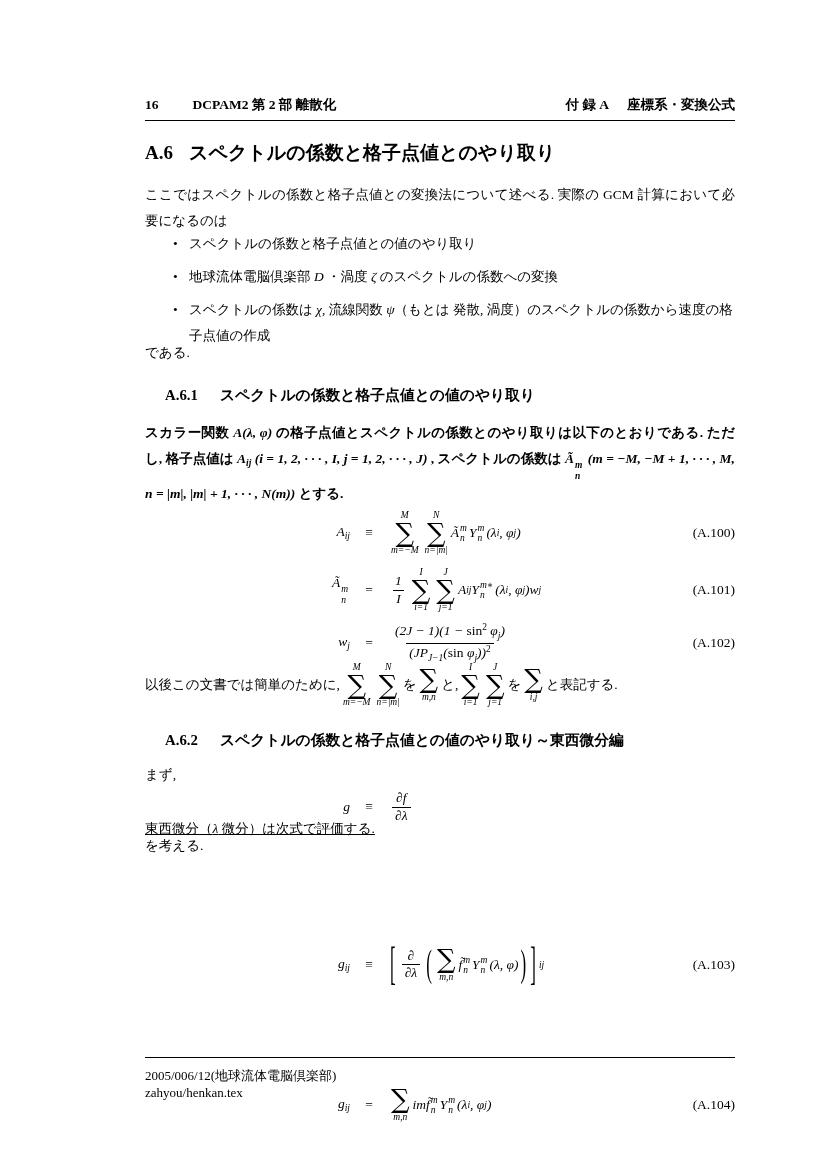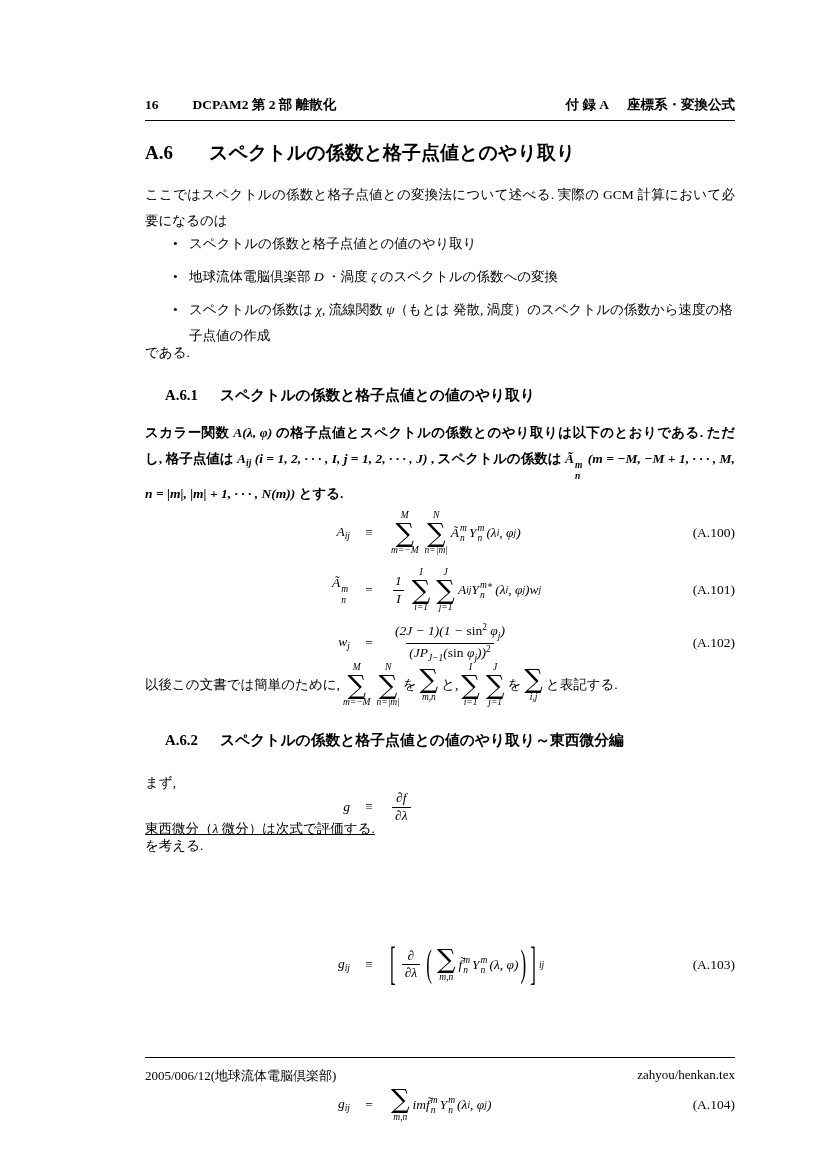--- a/index.html
+++ b/index.html
@@ -13,21 +13,21 @@
   .abs { position:absolute; width:590px; }
 
   
   .hdr { display:flex; align-items:baseline; font-weight:bold; border-bottom:1.3px solid #000; padding-bottom:6px;text-align:center; }
   .hdr .pgnum { margin-right:34px; }
   .hdr .spacer { flex:1; }
   .hdr .rlabel { margin-right:18px; }
 
   
   .h-a6 { font-size:19px; font-weight:bold; }
-  .h-a6 .num { margin-right:36px; }
+  .h-a6 .num { margin-right:16px; }
   .h-sub { font-size:14.8px; font-weight:bold; }
   .h-sub .num { margin-right:22px;margin-left:20px; }
 
   p, .para { margin:0; line-height:26px; text-align:justify; }
 
   
   ul.bullets { list-style:none; margin:0; padding:0; }
   ul.bullets li { position:relative; padding-left:44px; line-height:26px; margin-bottom:7px; }
   ul.bullets .dot { position:absolute; left:28px; top:0; }
 
@@ -236,21 +236,21 @@
           <span class="sg">∑</span>
           <span class="lim">i,j</span>
         </span>
     <span> と表記する.</span>
   </div>
 
   <div class="abs h-sub" style="top:731px;">
     <span class="num">A.6.2</span><span>スペクトルの係数と格子点値との値のやり取り～東西微分編</span>
   </div>
 
-  <p class="abs para" style="top:762px;margin-top:8px;">
+  <p class="abs para" style="top:762px;">
     <span>まず,</span>
   </p>
 
   <div class="abs eqrow" style="top:784px; height:46px;">
     <span class="lhs mi">g</span>
     <span class="rel">≡</span>
     <span class="rhs mi">
       <span class="frac">
             <span class="num">∂f</span>
             <span class="den">∂λ</span>
@@ -321,19 +321,19 @@
           <span>(λ</span>
           <span class="sb">i</span>
           <span>, φ</span>
           <span class="sb">j</span>
           <span>)</span>
     </span>
     <span class="lbl">(A.104)</span>
   </div>
 
 
-  <div class="abs ftr" style="top:1057px;">
+  <div class="abs ftr" style="top:1057px;flex-direction:column;">
     <span>2005/006/12(地球流体電脳倶楽部)</span>
     <span>zahyou/henkan.tex</span>
   </div>
 
 </div>
 </div>
 
 </body></html>

